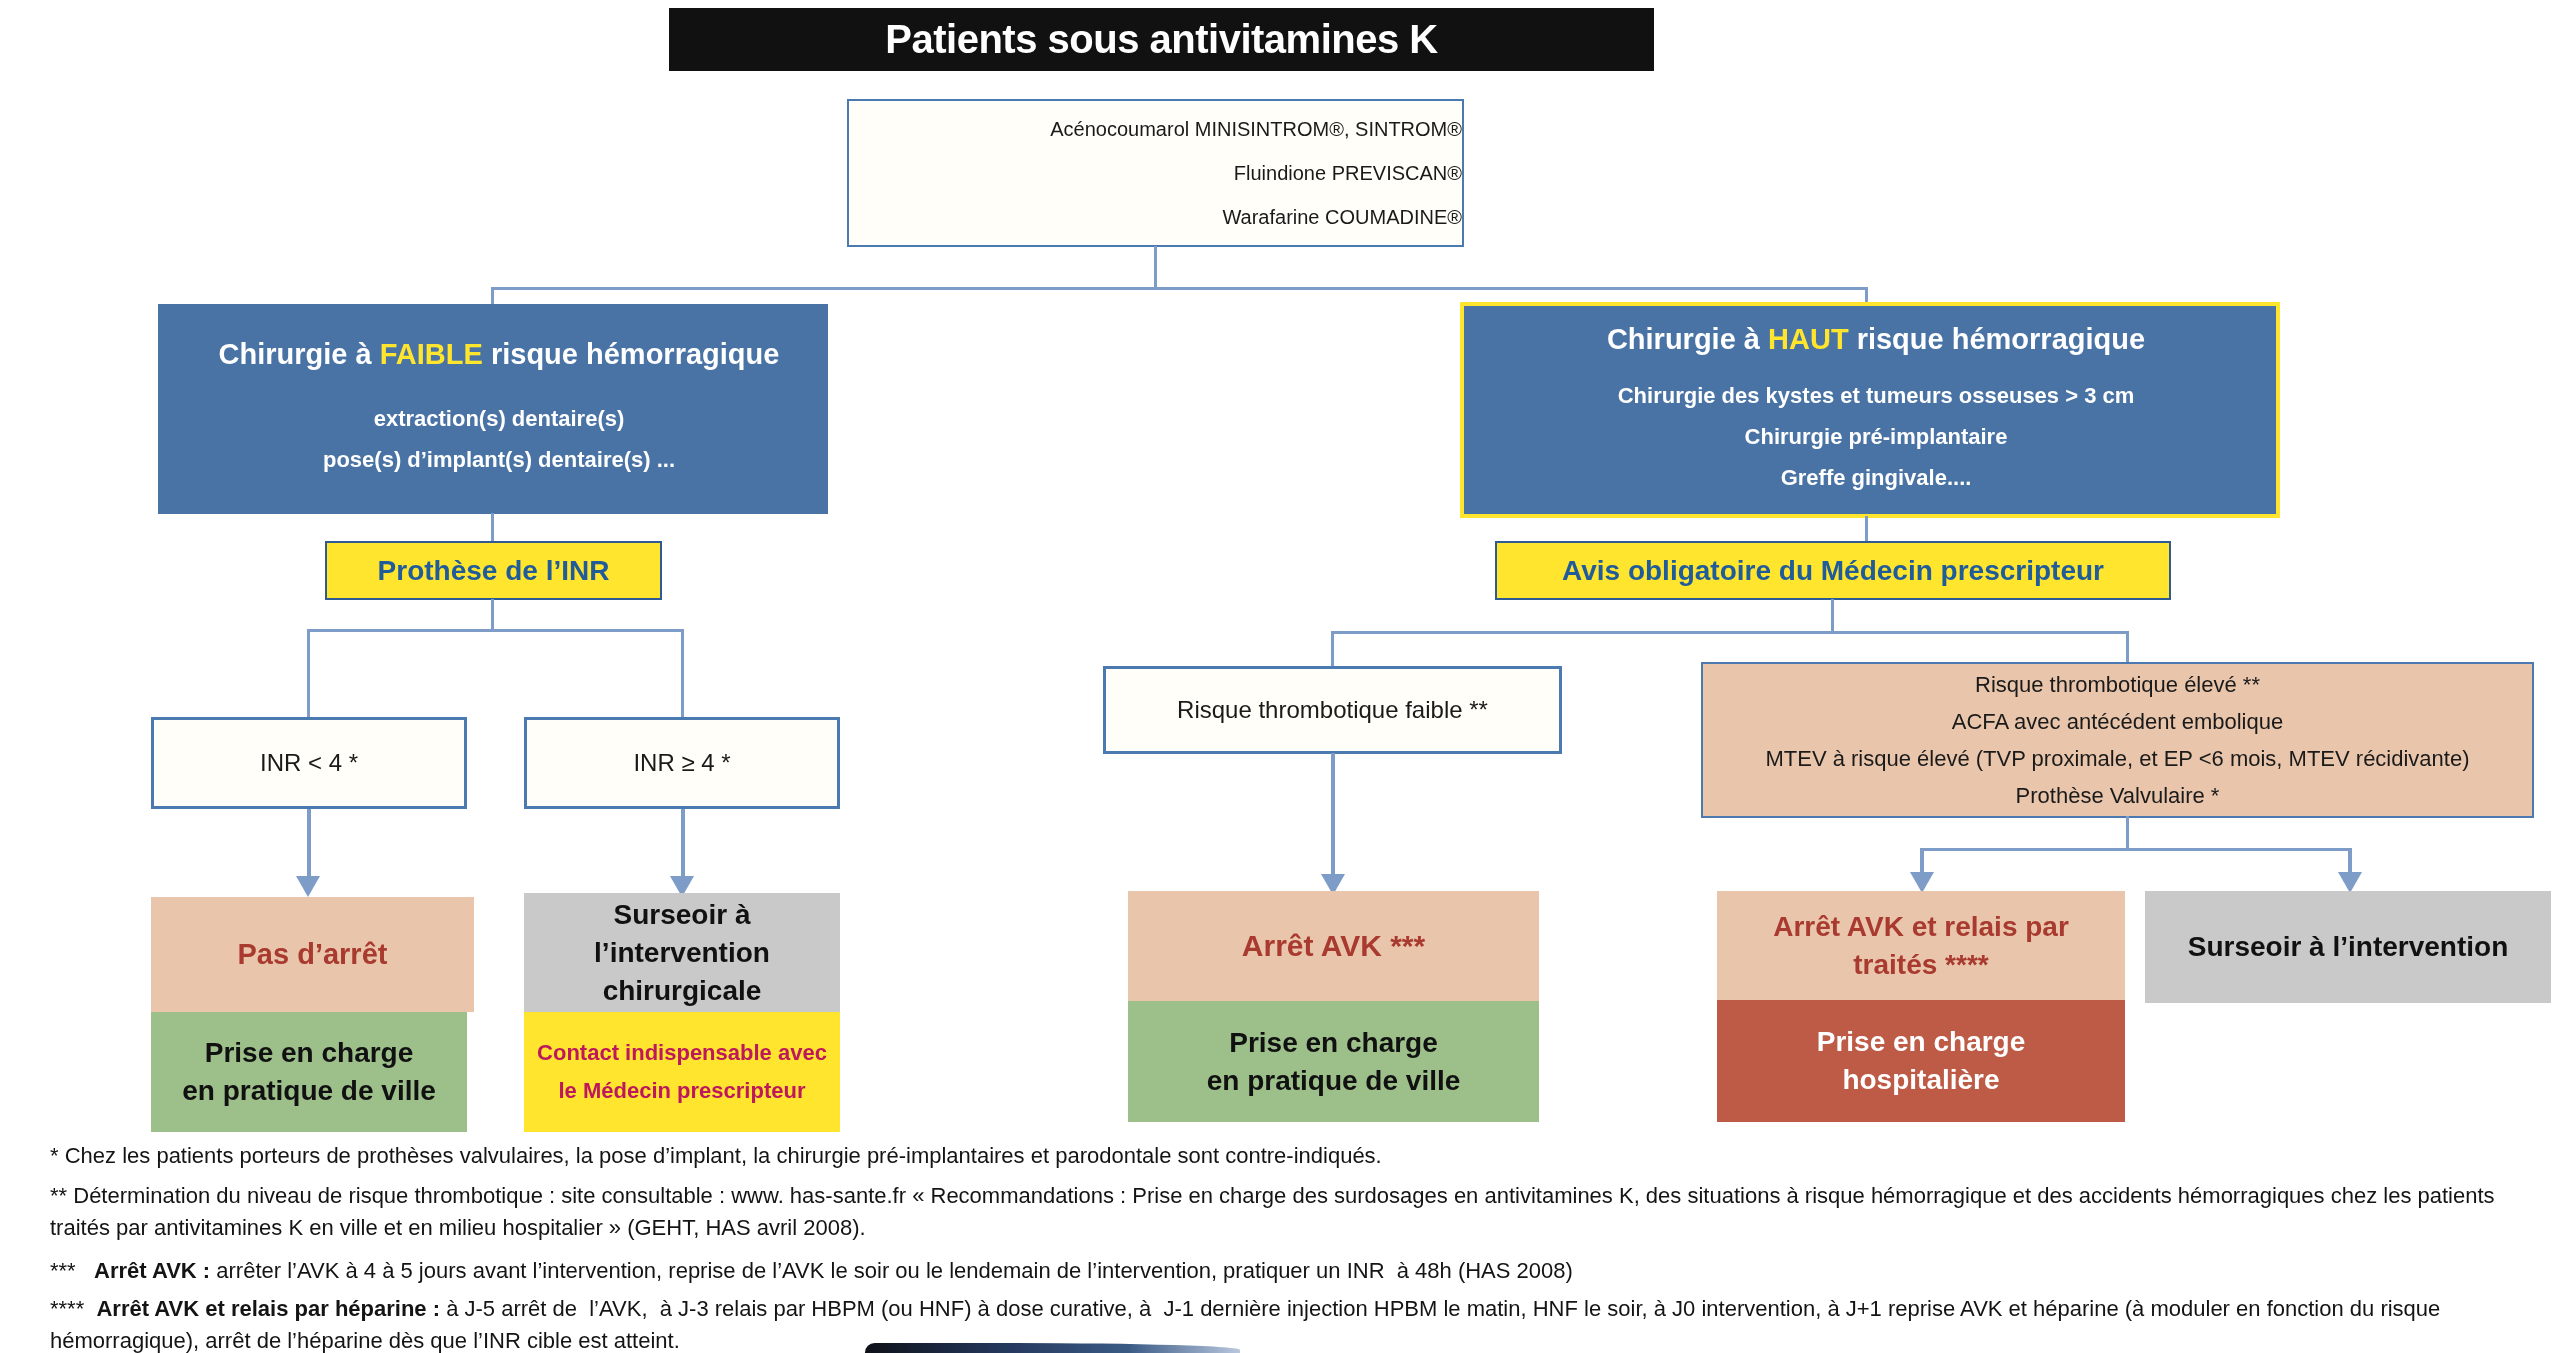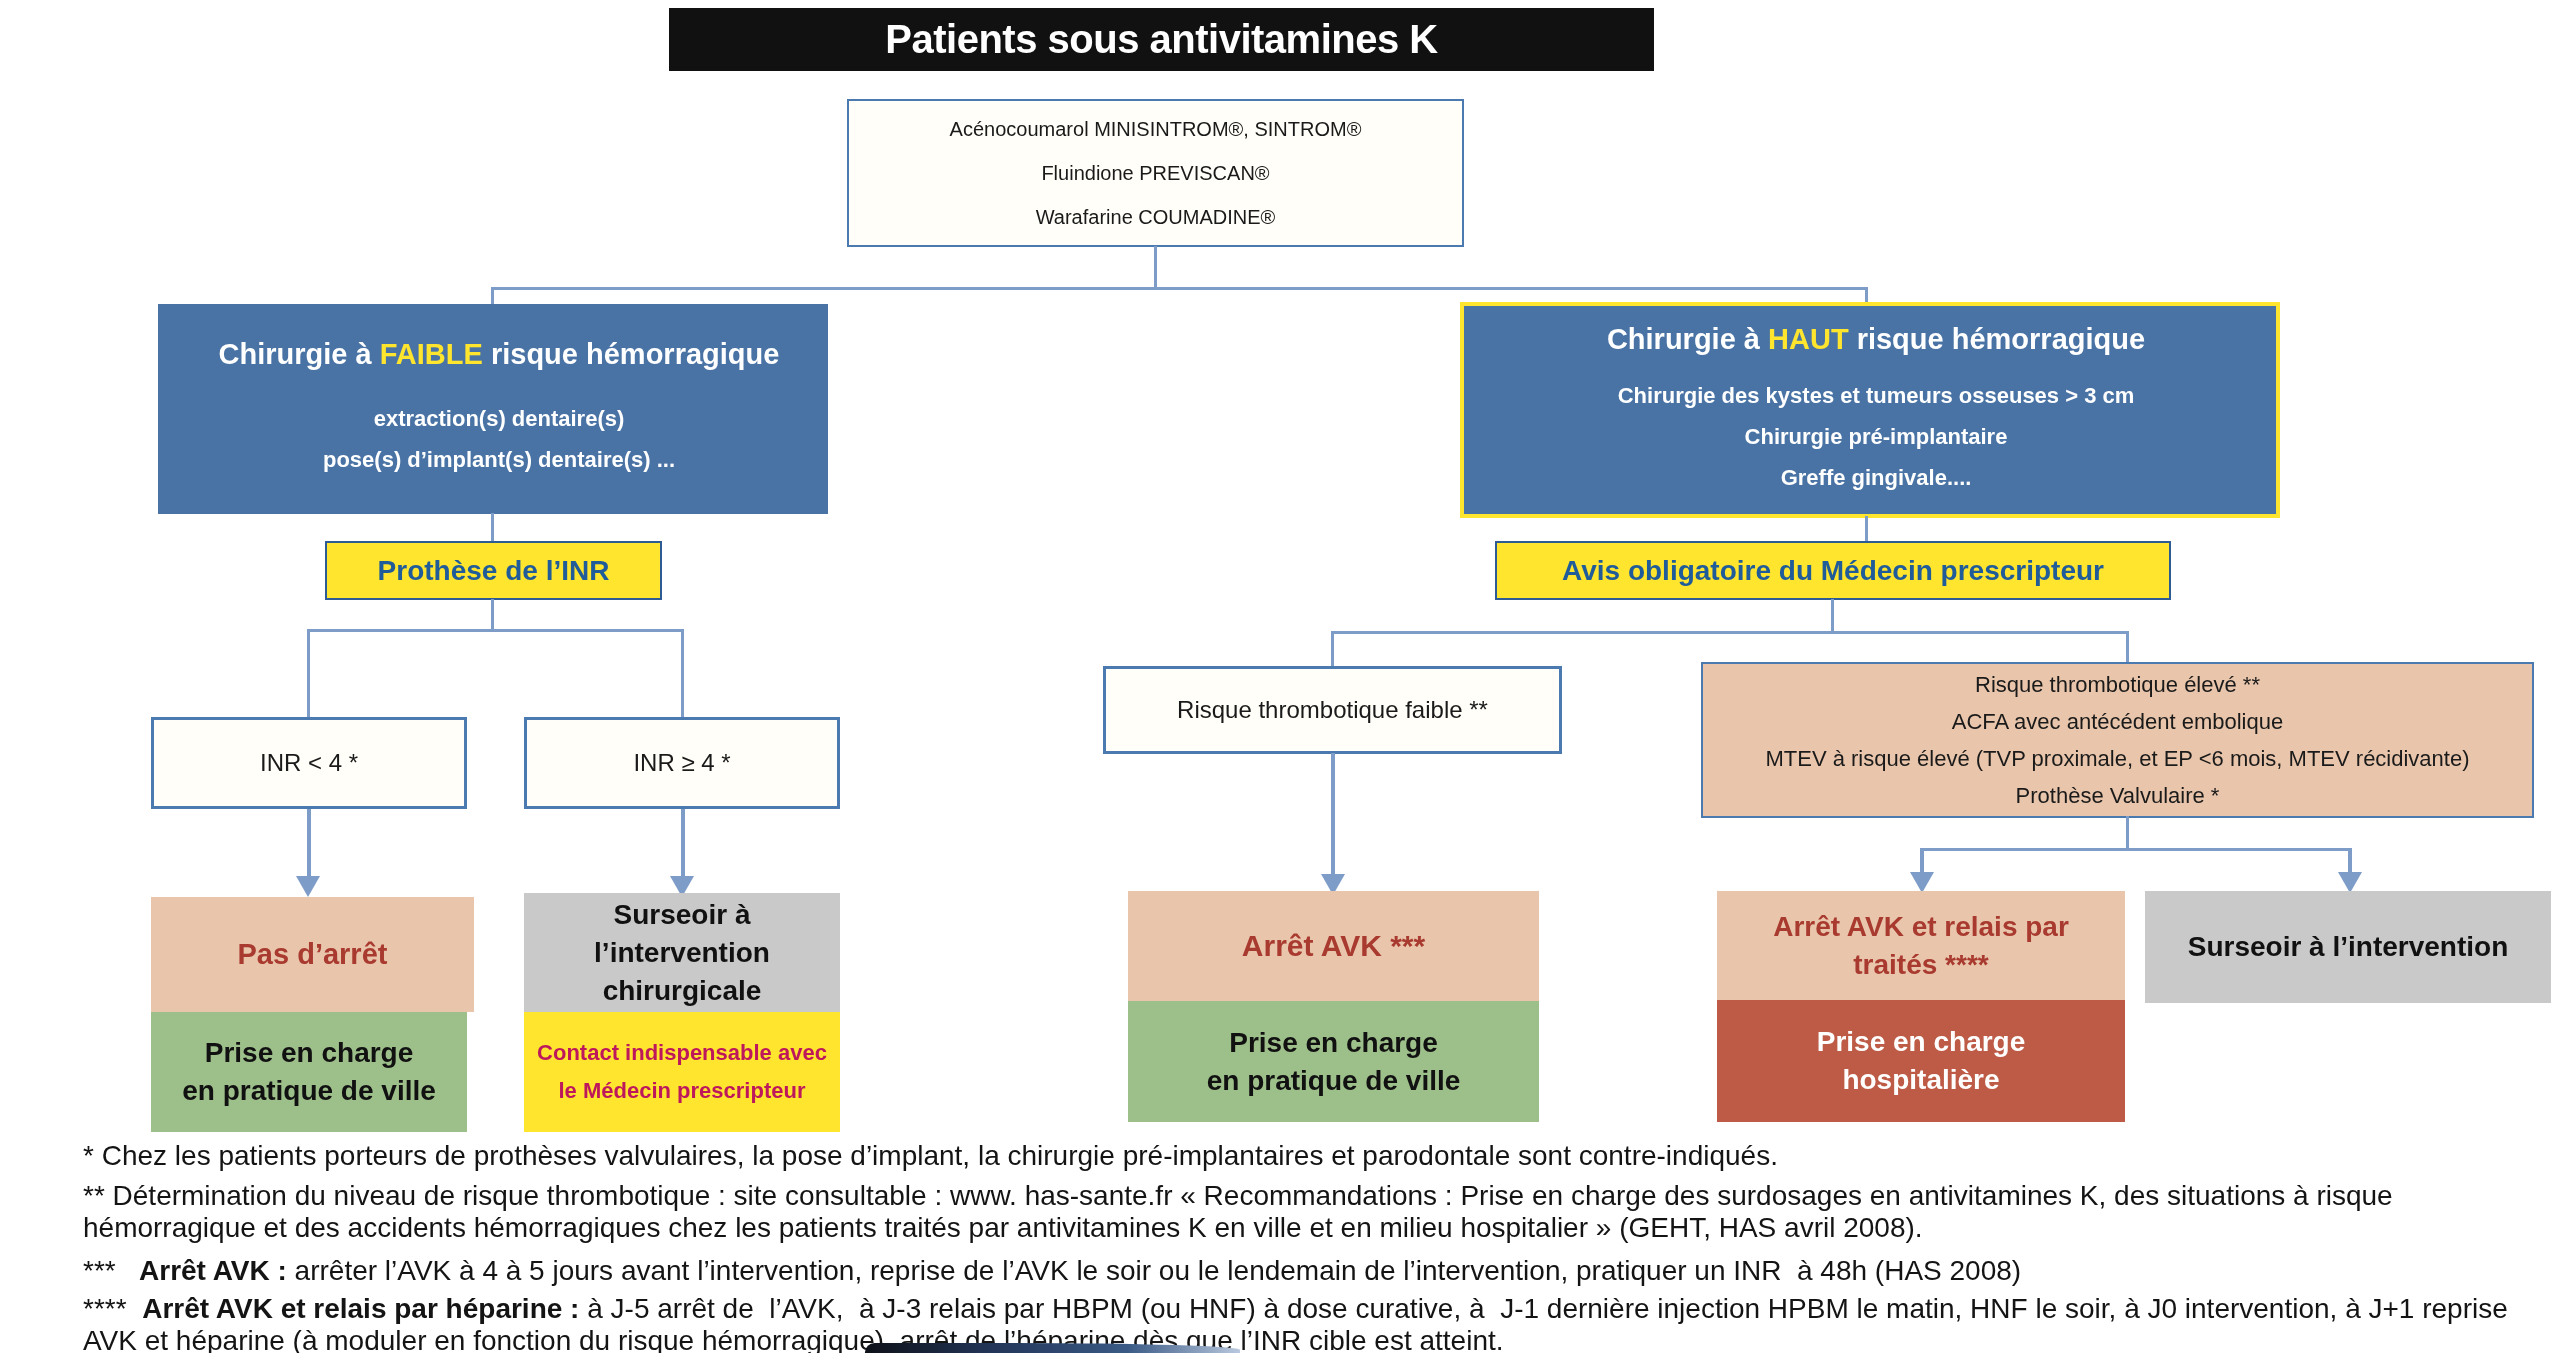--- a/index.html
+++ b/index.html
@@ -20,41 +20,41 @@
   html,body{background:#ffffff;}
   body{font-family:"Liberation Sans","DejaVu Sans",sans-serif;}
   #stage{position:relative;width:2576px;height:1354px;background:#ffffff;overflow:hidden;}
 
   .box{position:absolute;display:flex;flex-direction:column;align-items:center;justify-content:center;text-align:center;}
   .conn{position:absolute;background:var(--connector);}
   .ahead{position:absolute;width:0;height:0;border-left:12.4px solid transparent;border-right:12.4px solid transparent;border-top:21px solid var(--connector);}
 
   .banner{background:var(--banner_bg);color:#ffffff;font-weight:bold;font-size:40px;letter-spacing:-0.5px;}
   .white-box{background:#fffef8;border:2.9px solid var(--white_box_border);color:#1a1a1a;}
-  .drug-box{font-size:20px;}
+  .drug-box{font-size:20px;align-items:flex-end;}
   .drug-box .line{line-height:44px;}
 
   .blue-box{background:var(--box_blue);color:#ffffff;padding-left:12px;}
   .blue-box .box-title{font-weight:bold;font-size:29px;margin-bottom:27px;}
   .blue-box .box-line{font-weight:bold;font-size:22px;line-height:41px;}
   .hl{color:var(--yellow);}
 
   .yellow-node{background:var(--yellow);border:2.9px solid var(--yellow_border);color:var(--dark_blue_text);font-weight:bold;font-size:28px;}
 
   .plain{font-size:24px;}
   .eleve .box-line{font-size:22px;line-height:37px;color:#1a1a1a;}
 
   .tan-box{background:var(--tan);}
   .green-box{background:var(--green);color:#111;font-weight:bold;font-size:28px;line-height:38px;}
   .gray-box{background:var(--gray);color:#111;font-weight:bold;font-size:28px;line-height:38px;}
   .yellow-box{background:var(--yellow);color:#be185d;font-weight:bold;font-size:22px;line-height:38px;}
   .brick-box{background:var(--brick);color:#ffffff;font-weight:bold;font-size:28px;line-height:38px;}
   .redtext{color:var(--dark_red);font-weight:bold;}
 
-  .footnote{position:absolute;left:83px;width:2467px;font-size:28px;line-height:32px;color:#141414;white-space:pre-wrap;}
+  .footnote{position:absolute;left:50px;width:2467px;font-size:22px;line-height:32px;color:#141414;white-space:pre-wrap;}
   .footnote .fb{font-weight:bold;}
 
   .bottom-bar{position:absolute;left:865px;top:1343px;width:375px;height:11.5px;
     background:linear-gradient(90deg,#0e1118 0%,#23365a 35%,#3a5a85 70%,#b9c8de 100%);
     border-top-left-radius:9.6px;border-top-right-radius:60%;}
 </style>
 </head>
 <body>
 
 <div id="stage">

